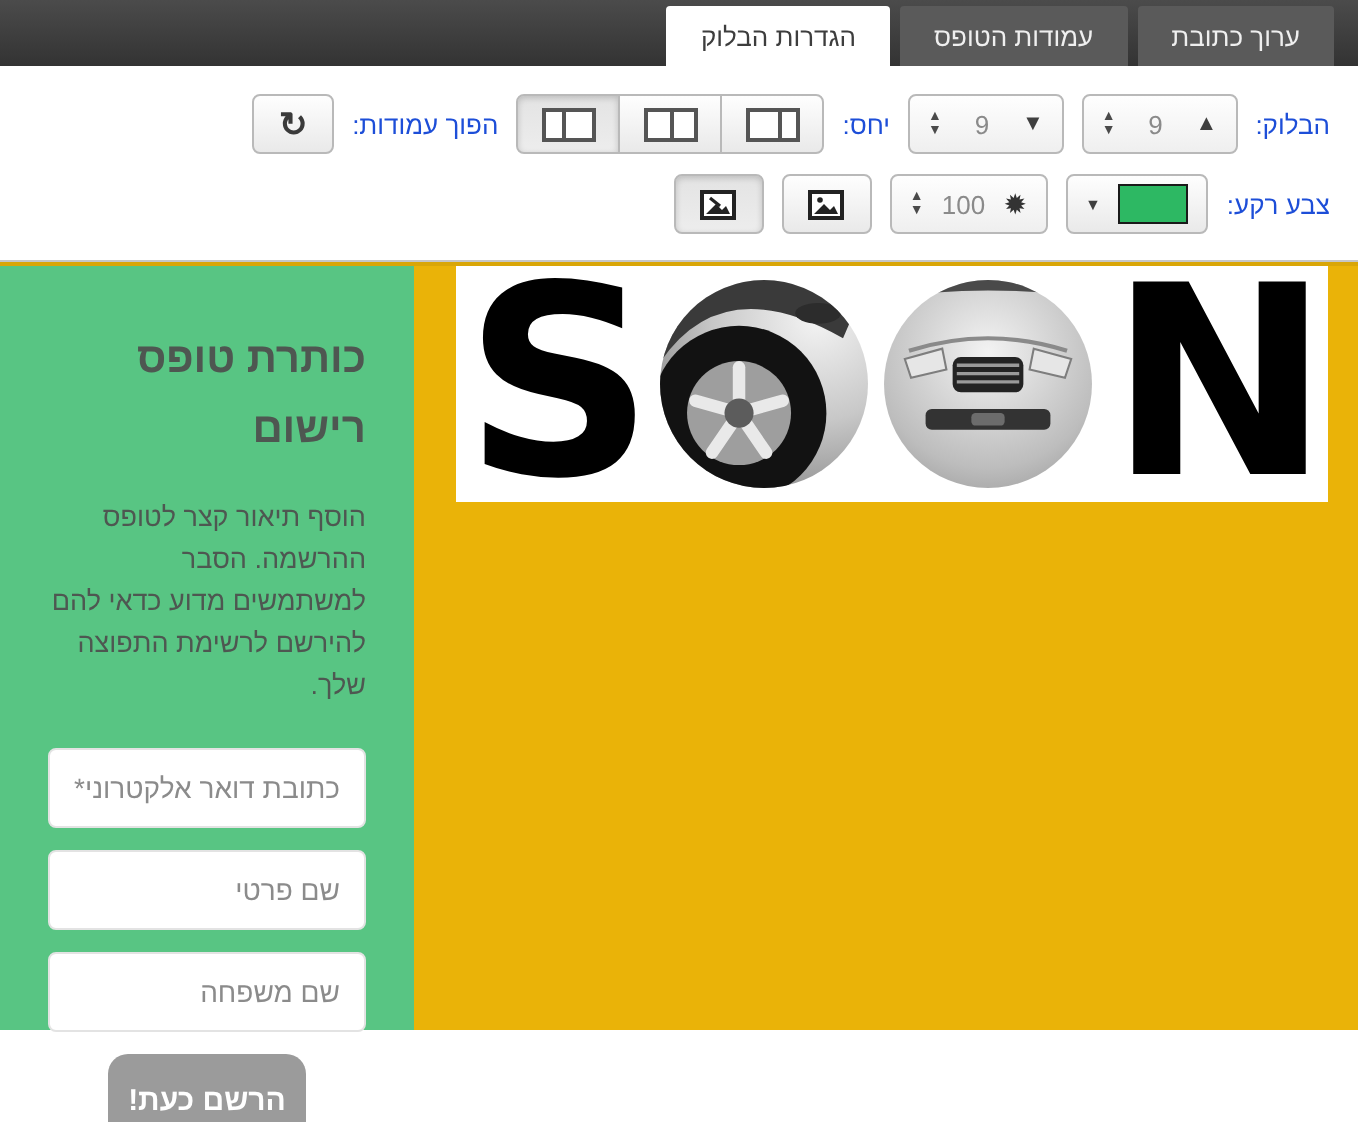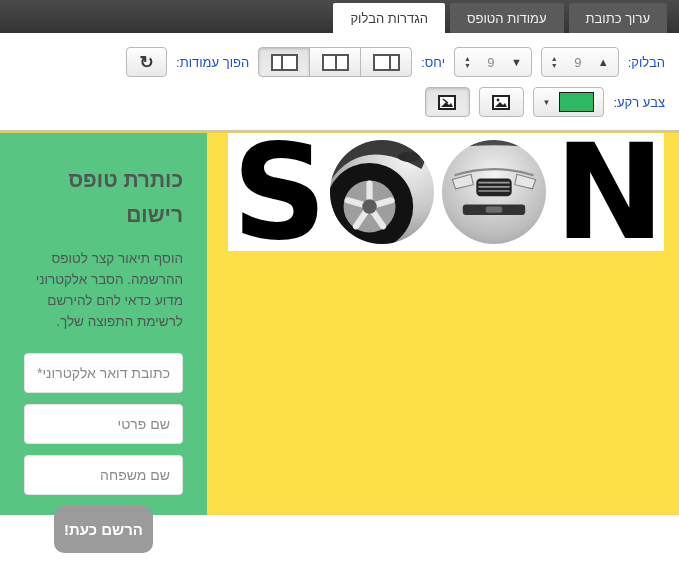--- a/index.html
+++ b/index.html
@@ -52,21 +52,21 @@
   .refresh-icon { font-size:17px; font-weight:bold; color:#3a3a3a; line-height:1; }
 
   .color-btn { direction:ltr; gap:9px; padding:0 9px; }
   .dd-arrow { font-size:8px; color:#3f3f3f; }
   .swatch { width:35px; height:20px; background:#2db863; border:1px solid #1a1a1a; }
 
   .img-btn { width:45px; }
   .img-btn:first-of-type { margin-right:14px; }
 
   
-  .preview { position:relative; height:384px; background:#fde047;
+  .preview { position:relative; height:384px; background:#eab308;
     border-top:2px solid rgba(0,0,0,.07); }
 
   .form-panel { position:absolute; left:0; top:0; bottom:0; width:207px;
     background:#58c583; direction:rtl; padding:30px 24px 0; }
   .form-title { font-size:21px; font-weight:bold; color:#4e5751;
     line-height:1.65; margin-bottom:17px; }
   .form-desc { font-size:13.5px; color:#4e5751; line-height:1.55; margin-bottom:20px; }
   .form-input { display:block; width:100%; height:40px; background:#fff;
     border:1px solid #e3e3e3; border-radius:4px; margin-bottom:11px;
     padding:0 12px; font-size:14px; color:#666; outline:none;
@@ -140,20 +140,28 @@
   </div>
 
   <div class="trow">
     <span class="tlabel">צבע רקע:</span>
 
     <div class="btn color-btn">
       <span class="dd-arrow">▼</span>
       <span class="swatch"></span>
     </div>
 
+    <div class="spinner">
+      <span class="spin-arrows">
+        <span>▲</span>
+        <span>▼</span>
+      </span>
+      <span class="spin-value">100</span>
+      <span class="sun-icon">✹</span>
+    </div>
 
     <div class="btn img-btn">
       <svg width="18" height="15" viewBox="0 0 18 15">
         <rect x="1" y="1" width="16" height="13" fill="#fff" stroke="#222" stroke-width="2"></rect>
         <circle cx="6" cy="5" r="1.4" fill="#222"></circle>
         <path d="M3,12 L8,7 L11,10 L13,8 L15,12 Z" fill="#222"></path>
       </svg>
     </div>
     <div class="btn img-btn pressed">
       <svg width="18" height="15" viewBox="0 0 18 15">
@@ -162,21 +170,21 @@
         <path d="M5,4 L10,8" stroke="#222" stroke-width="1.6"></path>
       </svg>
     </div>
   </div>
 </div>
 
 <div class="preview">
 
   <div class="form-panel">
     <div class="form-title">כותרת טופס רישום</div>
-    <div class="form-desc">הוסף תיאור קצר לטופס ההרשמה. הסבר אלקטרוני מדוע כדאי להם להירשם לרשימת התפוצה שלך.</div>
+    <div class="form-desc">הוסף תיאור קצר לטופס ההרשמה. הסבר למשתמשים מדוע כדאי להם להירשם לרשימת התפוצה שלך.</div>
 
     <input class="form-input" type="text" placeholder="כתובת דואר אלקטרוני*" style="">
     <input class="form-input" type="text" placeholder="שם פרטי" style="">
     <input class="form-input" type="text" placeholder="שם משפחה" style="">
 
     <button class="submit-btn">הרשם כעת!</button>
   </div>
 
   <div class="banner">
     <span class="banner-letter">S</span>

